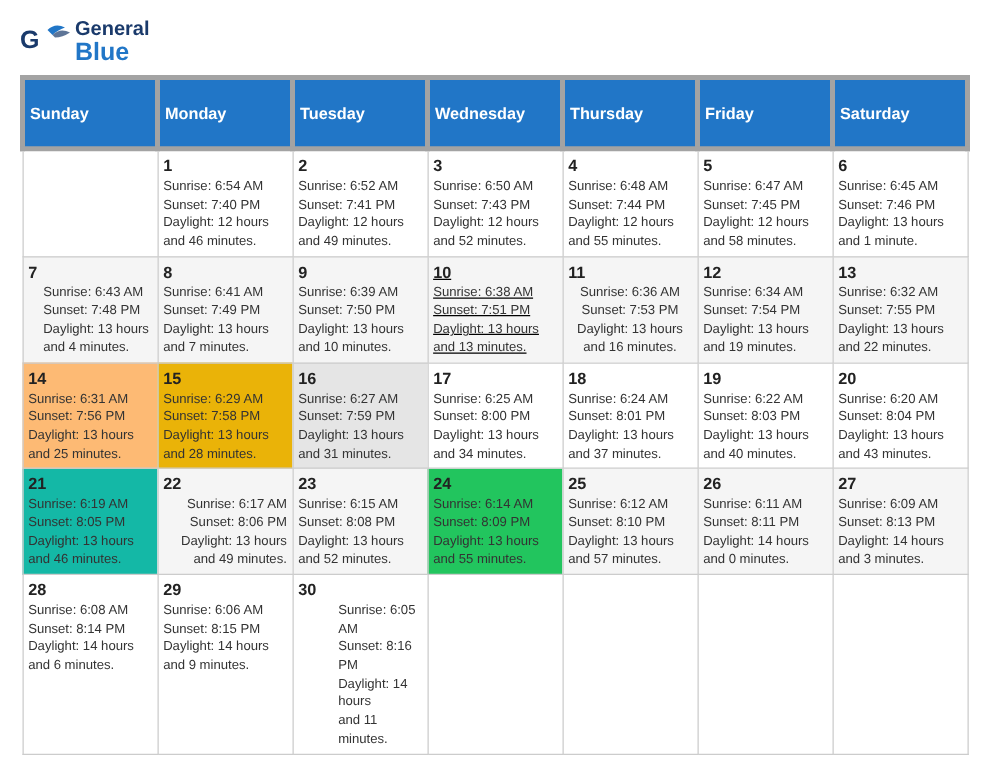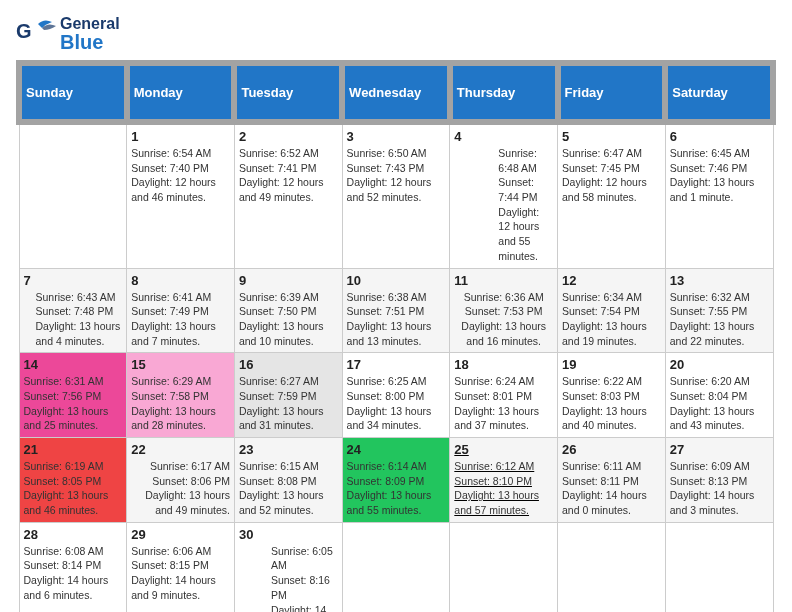--- a/index.html
+++ b/index.html
@@ -38,21 +38,21 @@
       border-collapse: collapse;
       font-size: 11px;
     }
     .calendar th {
       background: #2176c7;
       color: #fff;
       padding: 19px 4px;
       text-align: left;
       font-size: 13px;
       font-weight: bold;
-      border: 6px solid #a3a3a3;
+      border: 4px solid #a3a3a3;
     }
     .calendar td {
       border: 1px solid #ccc;
       vertical-align: top;
       padding: 4px;
       width: calc(100% / 7);
       min-height: 70px;
     }
     .calendar tr:nth-child(even) td {
       background: #f5f5f5;
@@ -132,21 +132,21 @@
         </td>
         <td style="background: rgb(255, 255, 255);">
           <span class="day-num">3</span>
           <div class="day-info" style="white-space: pre-line;">Sunrise: 6:50 AM
 Sunset: 7:43 PM
 Daylight: 12 hours
 and 52 minutes.</div>
         </td>
         <td style="background: rgb(255, 255, 255);">
           <span class="day-num">4</span>
-          <div class="day-info" style="white-space: pre-line; margin-left: 44px;">Sunrise: 6:48 AM
+          <div class="day-info" style="white-space: pre-line;">Sunrise: 6:48 AM
 Sunset: 7:44 PM
 Daylight: 12 hours
 and 55 minutes.</div>
         </td>
         <td style="background: rgb(255, 255, 255);">
           <span class="day-num">5</span>
           <div class="day-info" style="white-space: pre-line;">Sunrise: 6:47 AM
 Sunset: 7:45 PM
 Daylight: 12 hours
 and 58 minutes.</div>
@@ -174,21 +174,21 @@
 Daylight: 13 hours
 and 7 minutes.</div>
         </td>
         <td style="background: rgb(245, 245, 245);">
           <span class="day-num">9</span>
           <div class="day-info" style="white-space: pre-line;">Sunrise: 6:39 AM
 Sunset: 7:50 PM
 Daylight: 13 hours
 and 10 minutes.</div>
         </td>
-        <td style="background: rgb(245, 245, 245);">
+        <td style="background: rgb(245, 245, 245); text-decoration: underline;">
           <span class="day-num">10</span>
           <div class="day-info" style="white-space: pre-line;">Sunrise: 6:38 AM
 Sunset: 7:51 PM
 Daylight: 13 hours
 and 13 minutes.</div>
         </td>
         <td style="background: rgb(245, 245, 245);">
           <span class="day-num">11</span>
           <div class="day-info" style="white-space: pre-line; text-align: center;">Sunrise: 6:36 AM
 Sunset: 7:53 PM
@@ -204,28 +204,28 @@
         </td>
         <td style="background: rgb(245, 245, 245);">
           <span class="day-num">13</span>
           <div class="day-info" style="white-space: pre-line;">Sunrise: 6:32 AM
 Sunset: 7:55 PM
 Daylight: 13 hours
 and 22 minutes.</div>
         </td>
       </tr>
       <tr>
-        <td style="background: #ec4899;">
+        <td style="background: #fdba74;">
           <span class="day-num">14</span>
           <div class="day-info" style="white-space: pre-line;">Sunrise: 6:31 AM
 Sunset: 7:56 PM
 Daylight: 13 hours
 and 25 minutes.</div>
         </td>
-        <td style="background: #f9a8d4;">
+        <td style="background: #eab308;">
           <span class="day-num">15</span>
           <div class="day-info" style="white-space: pre-line;">Sunrise: 6:29 AM
 Sunset: 7:58 PM
 Daylight: 13 hours
 and 28 minutes.</div>
         </td>
         <td style="background: #e5e5e5;">
           <span class="day-num">16</span>
           <div class="day-info" style="white-space: pre-line;">Sunrise: 6:27 AM
 Sunset: 7:59 PM
@@ -255,21 +255,21 @@
         </td>
         <td style="background: rgb(255, 255, 255);">
           <span class="day-num">20</span>
           <div class="day-info" style="white-space: pre-line;">Sunrise: 6:20 AM
 Sunset: 8:04 PM
 Daylight: 13 hours
 and 43 minutes.</div>
         </td>
       </tr>
       <tr>
-        <td style="background: #ef4444;">
+        <td style="background: #14b8a6;">
           <span class="day-num">21</span>
           <div class="day-info" style="white-space: pre-line;">Sunrise: 6:19 AM
 Sunset: 8:05 PM
 Daylight: 13 hours
 and 46 minutes.</div>
         </td>
         <td style="background: rgb(245, 245, 245);">
           <span class="day-num">22</span>
           <div class="day-info" style="white-space: pre-line; text-align: right;">Sunrise: 6:17 AM
 Sunset: 8:06 PM
@@ -283,21 +283,21 @@
 Daylight: 13 hours
 and 52 minutes.</div>
         </td>
         <td style="background: #22c55e;">
           <span class="day-num">24</span>
           <div class="day-info" style="white-space: pre-line;">Sunrise: 6:14 AM
 Sunset: 8:09 PM
 Daylight: 13 hours
 and 55 minutes.</div>
         </td>
-        <td style="background: rgb(245, 245, 245); text-decoration: underline;">
+        <td style="background: rgb(245, 245, 245);">
           <span class="day-num">25</span>
           <div class="day-info" style="white-space: pre-line;">Sunrise: 6:12 AM
 Sunset: 8:10 PM
 Daylight: 13 hours
 and 57 minutes.</div>
         </td>
         <td style="background: rgb(245, 245, 245);">
           <span class="day-num">26</span>
           <div class="day-info" style="white-space: pre-line;">Sunrise: 6:11 AM
 Sunset: 8:11 PM

